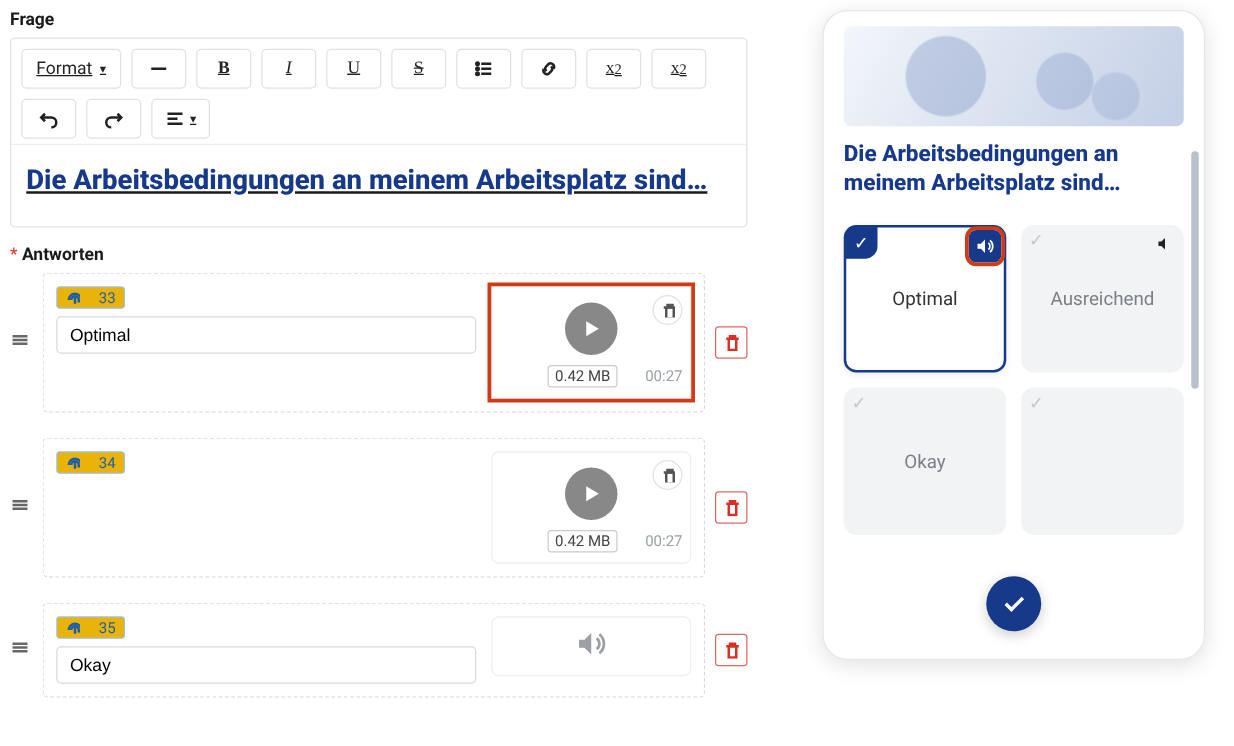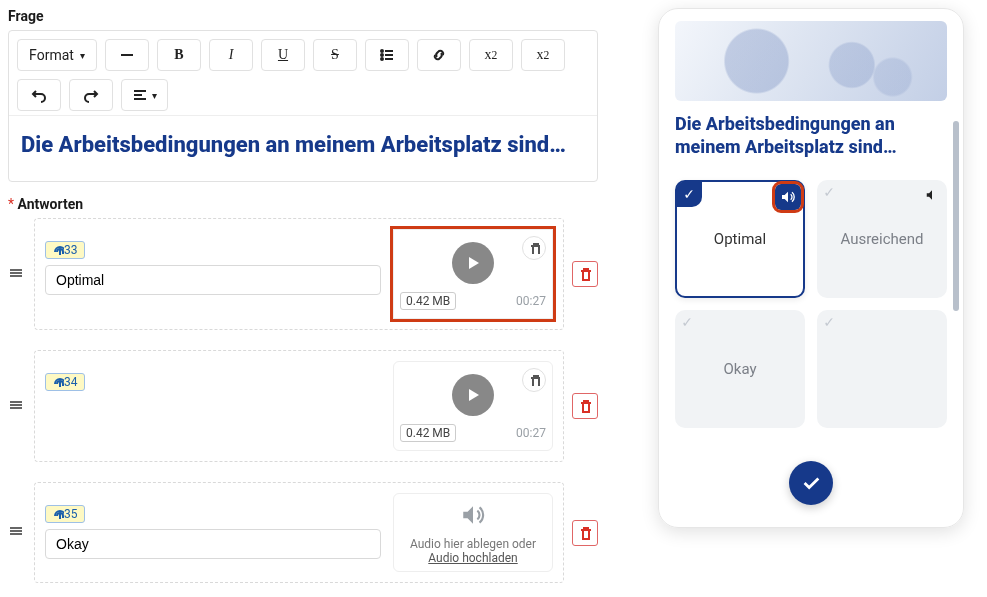--- a/index.html
+++ b/index.html
@@ -6,21 +6,21 @@
   body {
     margin: 0; padding: 8px 8px; font-family: -apple-system, "Segoe UI", Roboto, sans-serif;
     font-size: 14px; color: #1a1a1a; background: #fff; width: 987px;
   }
   .page { display: flex; gap: 60px; }
   .left { width: 590px; }
   .right { position: relative; }
   .label { font-weight: 700; font-size: 14px; margin-bottom: 6px; }
   .req-star { color: #d93025; font-weight: 400; }
   
-  .editor { border: 1px solid #e1e1e1; border-radius: 4px; margin-bottom: 14px; }
+  .editor { border: 1px solid #e1e1e1; border-radius: 4px; margin-bottom: 14px; text-decoration: underline; }
   .toolbar { display: flex; flex-wrap: wrap; padding: 4px 4px 0; gap:0; border-bottom: 1px solid #eee; }
   .tbtn {
     border: 1px solid #e1e1e1; background:#fff; border-radius:4px; margin:4px;
     height:32px; min-width:44px; padding:0 10px; display:flex; align-items:center; justify-content:center;
     font-size:14px; cursor:pointer; color:#222;
   }
   .tbtn.serif { font-family: Georgia, serif; }
   .editor-body { padding: 16px 12px 24px; }
   .editor-body .question {
     color:#16398a; font-weight:800; font-size:22px;
@@ -28,22 +28,22 @@
   
   .answers { display:flex; flex-direction:column; gap:20px; }
   .ans-wrap { display:flex; align-items:center; gap:8px; }
   .drag-col { width:18px; color:#666; cursor:grab; }
   .ans-card {
     flex:1; border:1px dashed #d9d9d9; border-radius:4px; padding:10px 10px 10px 10px;
     display:flex; gap:12px; align-items:flex-start;
   }
   .ans-left { flex:1; }
   .fp-chip {
-    display:inline-flex; align-items:center; gap:0; border:1px solid #9ec0e6; background:#fef9c3;
-    color:#1b5fab; font-size:12px; padding:1px 6px; border-radius:3px; margin-bottom:6px;margin-top:12px;
+    display:inline-flex; align-items:center; gap:15px; border:1px solid #9ec0e6; background:#eab308;
+    color:#1b5fab; font-size:12px; padding:1px 6px; border-radius:3px; margin-bottom:6px;
   }
   .ans-input {
     width:100%; border:1px solid #d9d9d9; border-radius:4px; padding:6px 10px; font-size:14px;
   }
   .audio-slot {
     width:160px; height:100%; border-radius:6px; position:relative; padding:6px; text-align:center;
     border:1px solid #eee;
   }
   .audio-slot.filled { min-height:90px; }
   .audio-slot.highlight { outline:3px solid #cf3b14; border-radius:0; }
@@ -51,21 +51,21 @@
     position:absolute; top:6px; right:6px; width:24px; height:24px; border-radius:50%;
     border:1px solid #e1e1e1; display:flex; align-items:center; justify-content:center;
     cursor:pointer; color:#555; background:#fff;
   }
   .play {
     width:42px; height:42px; border-radius:50%; background:#888; color:#fff;
     display:flex; align-items:center; justify-content:center; margin:6px auto 8px; cursor:pointer;
   }
   .play svg { width:16px; height:16px; }
   .audio-meta { display:flex; justify-content:space-between; align-items:center; font-size:12px; }
-  .size-badge { border:1px solid #ccc; border-radius:3px; padding:1px 5px; color:#444; }
+  .size-badge { border:1px solid #ccc; border-radius:3px; padding:1px 5px; color:#444;margin-left:38px; }
   .dur { color:#9aa0a6; font-variant-numeric: tabular-nums; }
   .audio-empty { color:#777; font-size:12px; padding-top:4px; }
   .audio-empty .upload-link { text-decoration:underline; color:#555; cursor:pointer; }
   .speaker-icon-gray { color:#9aa0a6; font-size:22px; margin-top:2px; }
   .row-trash {
     width:26px; height:26px; border:1px solid #e06666; color:#d93025; display:flex;
     align-items:center; justify-content:center; border-radius:3px; cursor:pointer;
   }
   
   .preview-panel {
@@ -302,24 +302,20 @@
             </span>
             <input class="ans-input" value="Okay" style="">
           </div>
           <div class="audio-slot">
             <div class="speaker-icon-gray">
               <svg viewBox="0 0 24 24" width="26" height="26" fill="#9aa0a6">
                   <path d="M3 9v6h4l5 5V4L7 9H3z"></path>
                   <path d="M16 8a5 5 0 0 1 0 8" fill="none" stroke="#9aa0a6" stroke-width="2"></path>
                   <path d="M18 5a9 9 0 0 1 0 14" fill="none" stroke="#9aa0a6" stroke-width="2"></path>
                 </svg>
-            </div>
-            <div class="audio-empty">
-              <span>Audio hier ablegen oder</span><br>
-              <span class="upload-link">Audio hochladen</span>
             </div>
           </div>
         </div>
         <div class="row-trash">
           <svg class="i" style="width:14px;height:14px">
               <path d="M3 4h10"></path>
               <path d="M5 4v9h6V4"></path>
               <path d="M6 2h4v2H6z"></path>
             </svg>
         </div>

